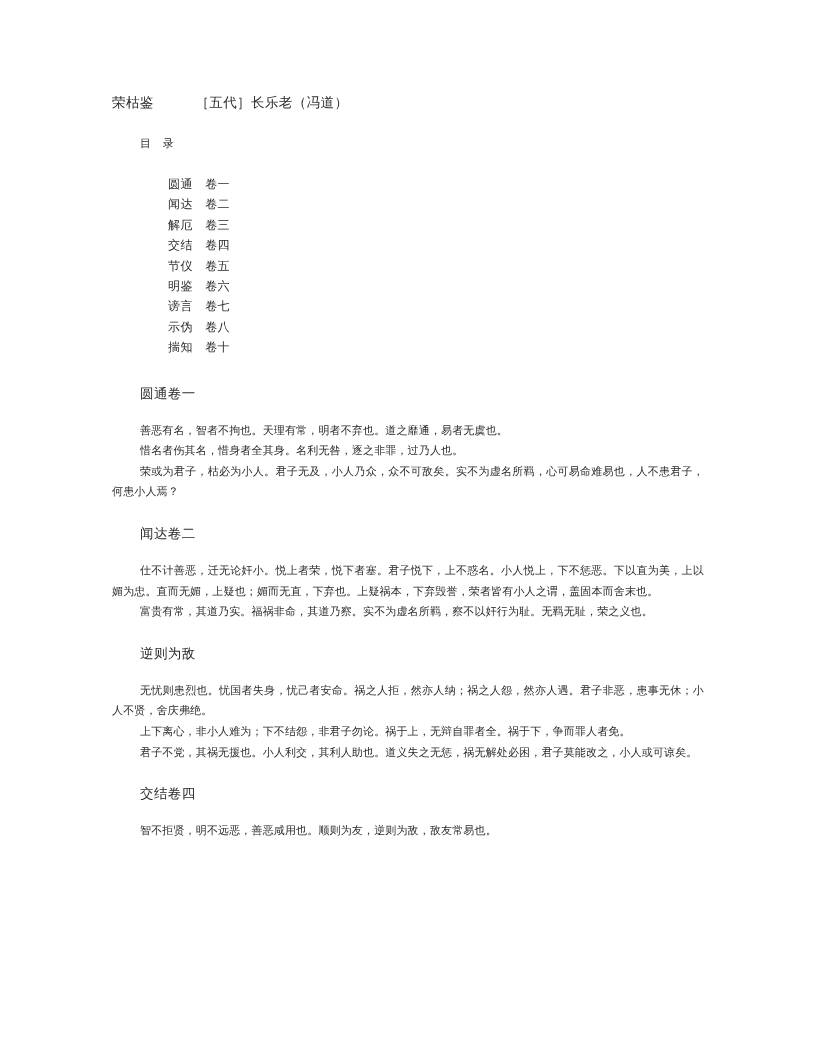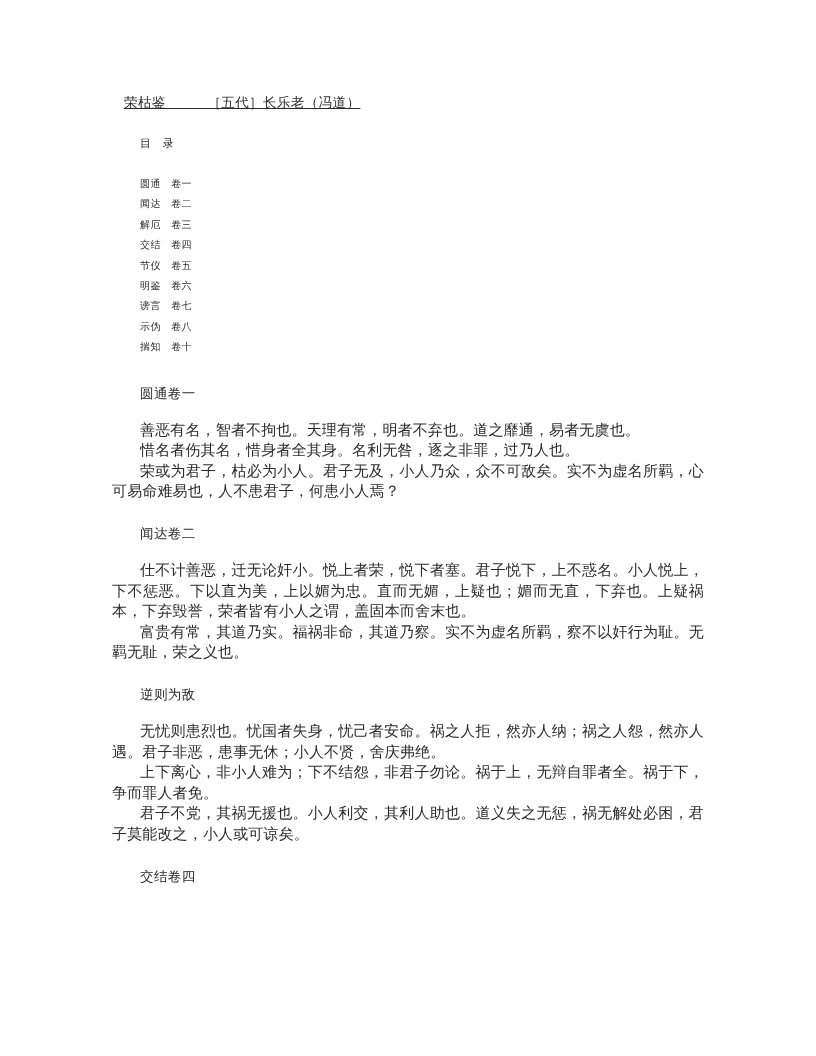--- a/index.html
+++ b/index.html
@@ -21,61 +21,61 @@
     position: absolute;
     left: 112px;
     top: 92px;
     width: 592px;
   }
 
   
   .doc-head {
     font-size: 13.5px;
     line-height: 20px;
-    margin: 0 0 22px 12px;
+    margin: 0 0 22px 0;
     white-space: pre;
     letter-spacing: 0.4px;
-    text-decoration: underline;
   }
 
   
   .toc-title {
     font-size: 11px;
     line-height: 20px;
     margin: 0 0 20px 0;
     padding-left: 28px;
     white-space: pre;
     letter-spacing: 0.4px;
   }
   .toc-list {
     margin: 0 0 26px 0;
     padding: 0 0 0 28px;
     list-style: none;
   }
   .toc-item {
-    font-size: 10px;
+    font-size: 12px;
     line-height: 20.4px;
     white-space: pre;
     letter-spacing: 0.4px;
+    margin-left: 28px;
   }
 
   
   .chapter {
     margin: 0 0 4px 0;
     font-family: Liberation Serif, serif;
   }
   .chapter-heading {
     font-size: 13.5px;
     line-height: 20px;
     margin: 22px 0 16px 0;
     padding-left: 28px;
     letter-spacing: 0.4px;
   }
   .para {
-    font-size: 15px;
+    font-size: 11px;
     line-height: 20.6px;
     margin: 0;
     text-indent: 28px;
     text-align: justify;
     text-justify: inter-ideograph;
     letter-spacing: 0.15px;
     word-break: break-all;
   }
 </style>
 </head>
@@ -115,16 +115,17 @@
 
     <div class="chapter">
       <div class="chapter-heading">逆则为敌</div>
       <p class="para">无忧则患烈也。忧国者失身，忧己者安命。祸之人拒，然亦人纳；祸之人怨，然亦人遇。君子非恶，患事无休；小人不贤，舍庆弗绝。</p>
       <p class="para">上下离心，非小人难为；下不结怨，非君子勿论。祸于上，无辩自罪者全。祸于下，争而罪人者免。</p>
       <p class="para">君子不党，其祸无援也。小人利交，其利人助也。道义失之无惩，祸无解处必困，君子莫能改之，小人或可谅矣。</p>
     </div>
 
     <div class="chapter">
       <div class="chapter-heading">交结卷四</div>
+      <p class="para">智不拒贤，明不远恶，善恶咸用也。顺则为友，逆则为敌，敌友常易也。</p>
     </div>
 
   </div>
 </div>
 
 </body></html>

